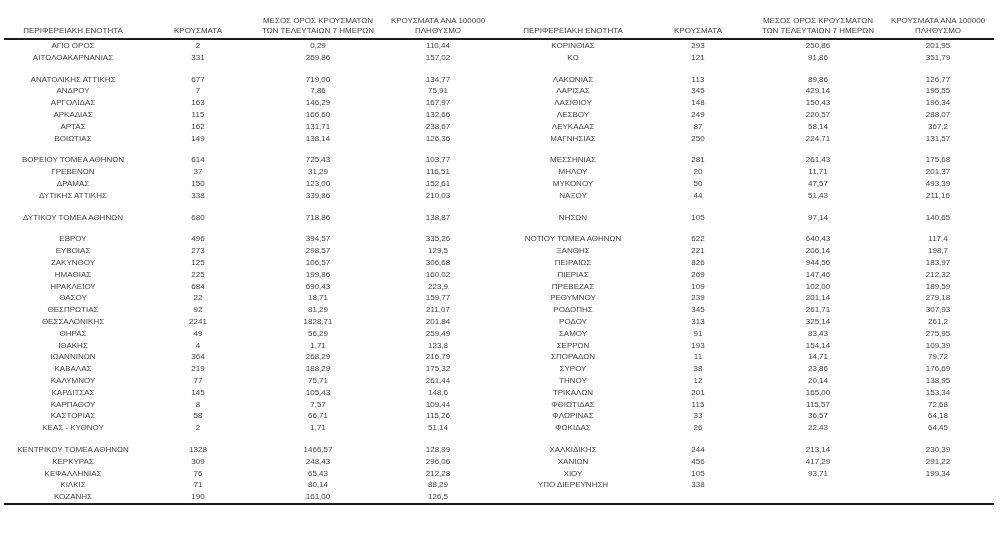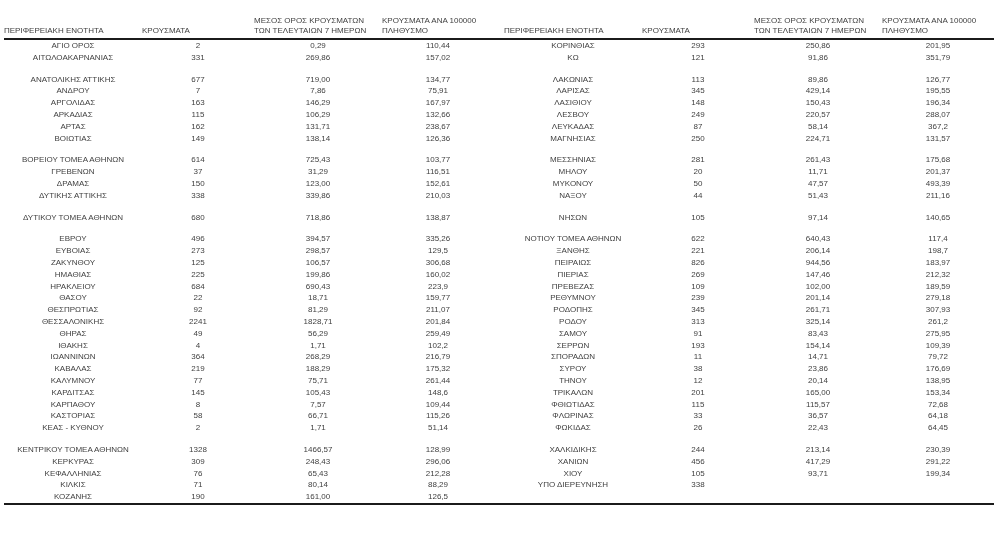--- a/index.html
+++ b/index.html
@@ -20,20 +20,21 @@
     top: 16px;
     width: 990px;
     border-collapse: collapse;
     table-layout: fixed;
     font-size: 8px;
     color: #3f3f3f;
     border-bottom: 2.5px solid #1b1b1b;
   }
   thead td {
     vertical-align: bottom;
+    text-align: center;
     border-bottom: 2px solid #1b1b1b;
     padding: 0 0 2px 0;
     line-height: 10px;
     white-space: nowrap;
     overflow: visible;
   }
   tbody td {
     text-align: center;
     padding: 0;
     height: 11.8px;
@@ -158,21 +159,21 @@
         <td>167,97</td>
         <td></td>
         <td>ΛΑΣΙΘΙΟΥ</td>
         <td>148</td>
         <td>150,43</td>
         <td>196,34</td>
       </tr>
       <tr class="data-row">
         <td>ΑΡΚΑΔΙΑΣ</td>
         <td>115</td>
-        <td>106,29</td>
+        <td>166,60</td>
         <td>132,66</td>
         <td></td>
         <td>ΛΕΣΒΟΥ</td>
         <td>249</td>
         <td>220,57</td>
         <td>288,07</td>
       </tr>
       <tr class="data-row">
         <td>ΑΡΤΑΣ</td>
         <td>162</td>
@@ -379,21 +380,21 @@
         <td></td>
         <td>ΣΑΜΟΥ</td>
         <td>91</td>
         <td>83,43</td>
         <td>275,95</td>
       </tr>
       <tr class="data-row">
         <td>ΙΘΑΚΗΣ</td>
         <td>4</td>
         <td>1,71</td>
-        <td>102,2</td>
+        <td>123,8</td>
         <td></td>
         <td>ΣΕΡΡΩΝ</td>
         <td>193</td>
         <td>154,14</td>
         <td>109,39</td>
       </tr>
       <tr class="data-row">
         <td>ΙΩΑΝΝΙΝΩΝ</td>
         <td>364</td>
         <td>268,29</td>

